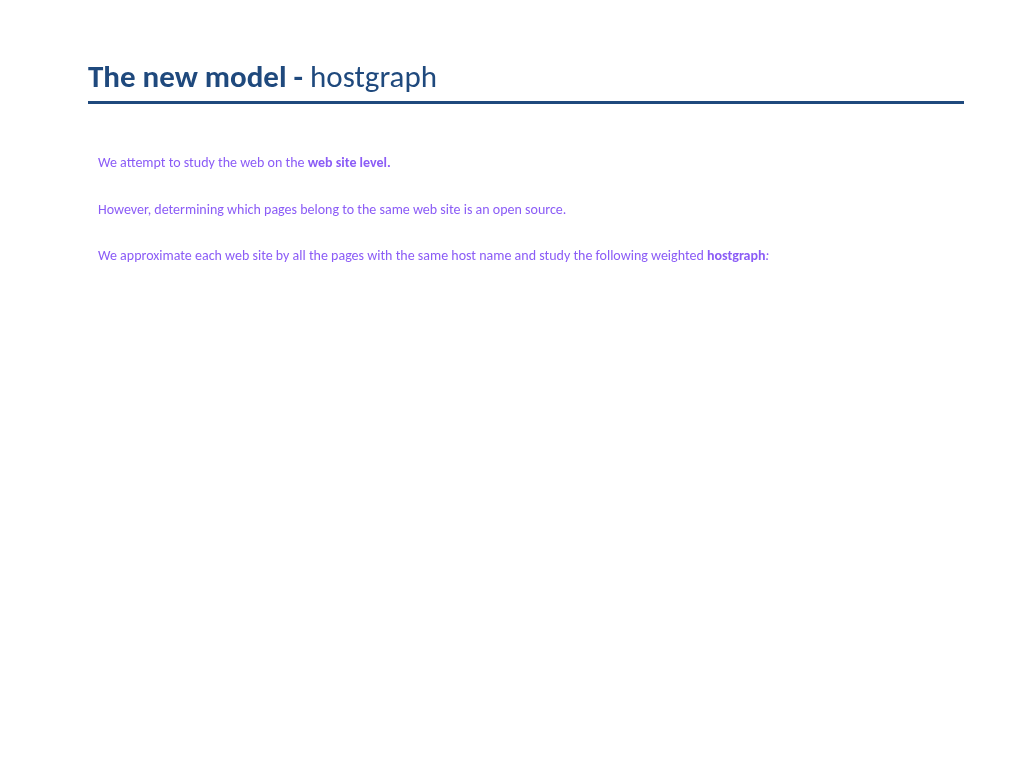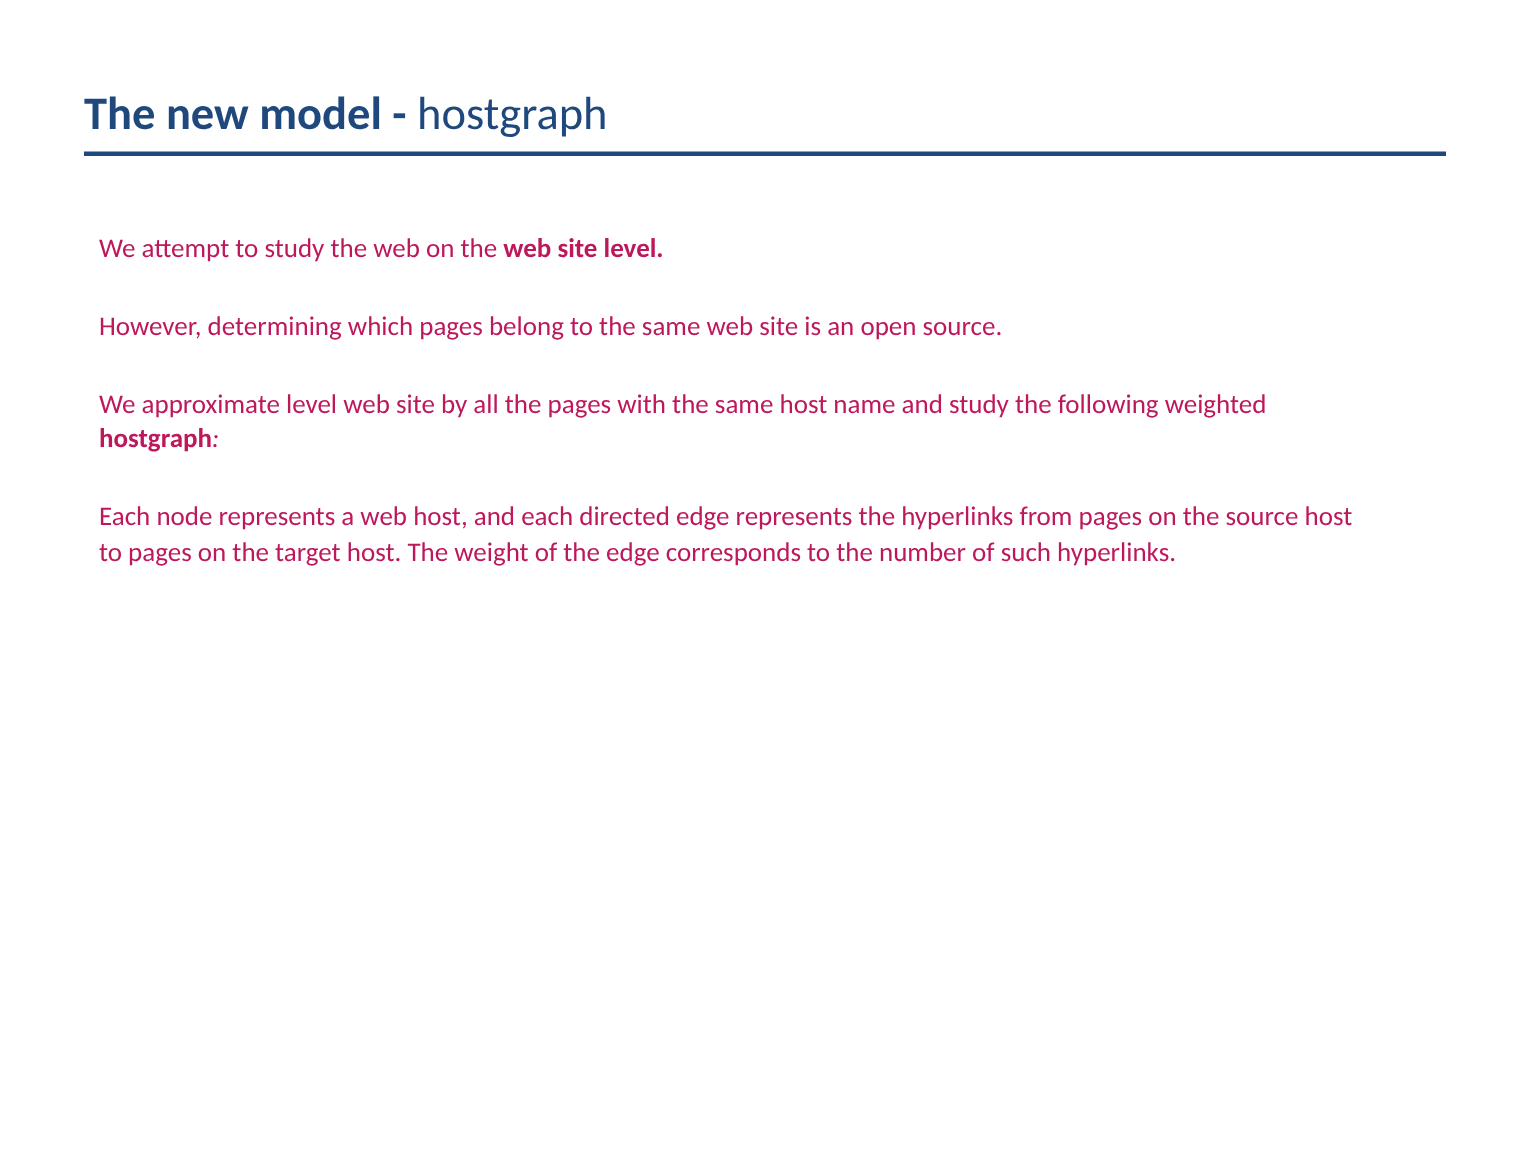--- a/index.html
+++ b/index.html
@@ -10,21 +10,21 @@
     body {
       width: 1024px;
       height: 768px;
       background: #ffffff;
       font-family: Calibri, 'Segoe UI', Arial, sans-serif;
       overflow: hidden;
     }
     .slide {
       width: 100%;
       height: 100%;
-      padding: 58px 48px 48px 56px;
+      padding: 58px 48px 48px 88px;
     }
     .title-row {
       border-bottom: 3px solid #1f497d;
       padding-bottom: 6px;
       margin-bottom: 50px;
       margin-right: 12px;
     }
     .title {
       font-size: 31px;
       line-height: 1.2;
@@ -36,23 +36,23 @@
     }
     .title-light {
       font-weight: 400;
       color: #1f497d;
     }
     .content {
       padding-left: 10px;
       padding-right: 60px;
     }
     .para {
-      font-size: 18px;
+      font-size: 14px;
       line-height: 1.32;
-      color: #be185d;
+      color: #8b5cf6;
       margin-bottom: 28px;
     }
     .bold {
       font-weight: 700;
     }
     .italic {
       font-style: italic;
     }
   </style>
 </head>
@@ -68,20 +68,19 @@
 
   <div class="content">
 
     <p class="para">
       <span>We attempt to study the web on the </span><span class="bold">web site level.</span>
     </p>
 
     <p class="para">However, determining which pages belong to the same web site is an open source.</p>
 
     <p class="para">
-      <span>We approximate level web site by all the pages with the same host name and study the following weighted </span><span class="bold">hostgraph</span><span class="italic">:</span>
+      <span>We approximate each web site by all the pages with the same host name and study the following weighted </span><span class="bold">hostgraph</span><span class="italic">:</span>
     </p>
 
-    <p class="para">Each node represents a web host, and each directed edge represents the hyperlinks from pages on the source host to pages on the target host. The weight of the edge corresponds to the number of such hyperlinks.</p>
 
   </div>
 
 </div>
 
 </body></html>

